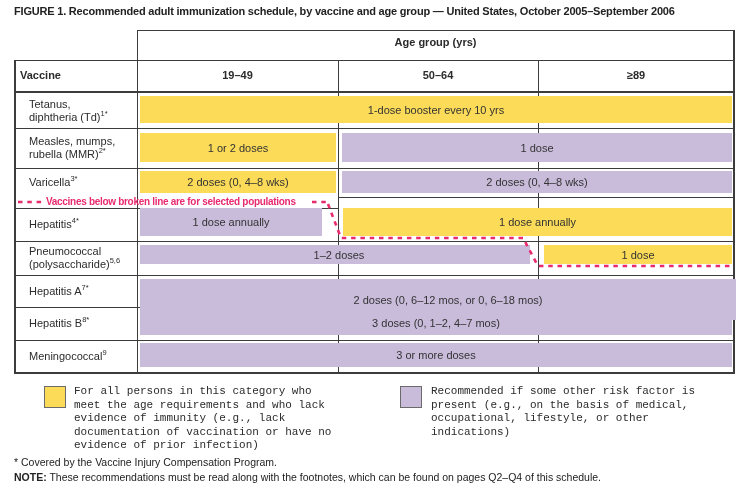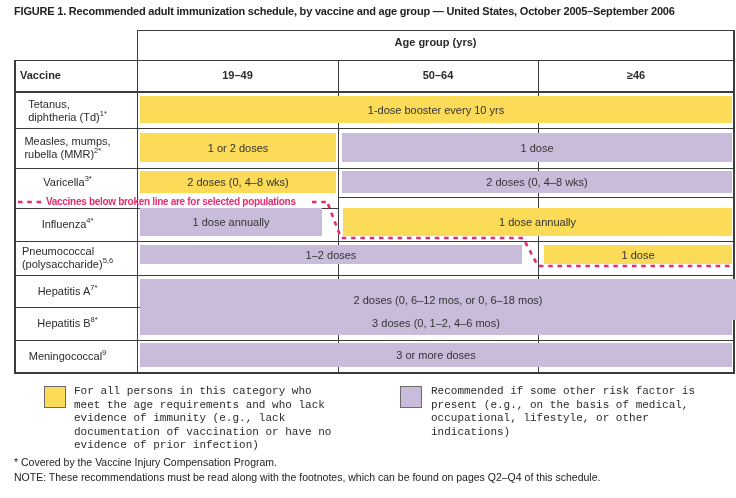--- a/index.html
+++ b/index.html
@@ -18,22 +18,22 @@
     position:absolute;left:131px;top:36px;width:597px;text-align:center;
     font-size:11px;font-weight:bold;
   }
   .col-header{
     position:absolute;top:69px;text-align:center;font-size:11px;font-weight:bold;
   }
   .vaccine-header{
     position:absolute;left:14px;top:69px;font-size:11px;font-weight:bold;
   }
   .vlabel{
-    position:absolute;left:3px;width:117px;display:flex;align-items:center;
-    font-size:11px;line-height:13px;justify-content:center;
+    position:absolute;left:23px;width:117px;display:flex;align-items:center;
+    font-size:11px;line-height:13px;
   }
   .vlabel .vtext{white-space:pre-line;}
   .vlabel sup{font-size:7.5px;line-height:0;vertical-align:super;}
   .bar{
     position:absolute;display:flex;align-items:center;justify-content:center;
     font-size:11px;color:#333;
   }
   .cat-all{background:#FBDB57;}
   .cat-risk{background:#C9BCDB;}
   .broken-note{
@@ -43,21 +43,21 @@
   .overlay{position:absolute;left:0;top:0;pointer-events:none;}
   .swatch{
     position:absolute;width:22px;height:22px;border:1px solid #6b6b6b;box-sizing:border-box;
   }
   .legend-text{
     position:absolute;font-size:11px;line-height:13.6px;color:#2b2b2b;font-family:Liberation Mono, monospace;
   }
   .footnote{
     position:absolute;left:8px;font-size:10.5px;color:#222;
   }
-  .footnote b{font-weight:normal;}
+  .footnote b{font-weight:bold;}
 </style>
 </head>
 <body>
 
 <div class="page">
 
   <div class="title">FIGURE 1. Recommended adult immunization schedule, by vaccine and age group — United States, October 2005–September 2006</div>
 
   <div class="hline" style="left:131px;top:30px;width:597px;height:1px"></div>
   <div class="hline" style="left:8px;top:60px;width:720px;height:1px"></div>
@@ -74,35 +74,35 @@
   <div class="vline" style="left:8px;top:60px;width:2px;height:314px"></div>
   <div class="vline" style="left:131px;top:30px;width:1px;height:344px"></div>
   <div class="vline" style="left:332px;top:60px;width:1px;height:313px"></div>
   <div class="vline" style="left:532px;top:60px;width:1px;height:313px"></div>
   <div class="vline" style="left:727px;top:30px;width:2px;height:344px"></div>
 
   <div class="age-header">Age group (yrs)</div>
   <div class="vaccine-header">Vaccine</div>
   <div class="col-header" style="left:131px;width:201px">19–49</div>
   <div class="col-header" style="left:332px;width:200px">50–64</div>
-  <div class="col-header" style="left:532px;width:196px">≥46</div>
+  <div class="col-header" style="left:532px;width:196px">≥89</div>
 
   <div class="vlabel" style="top:93px;height:35px">
     <span class="vtext"><span>Tetanus,
 diphtheria (Td)</span><sup>1*</sup></span>
   </div>
   <div class="vlabel" style="top:128px;height:40px">
     <span class="vtext"><span>Measles, mumps,
 rubella (MMR)</span><sup>2*</sup></span>
   </div>
   <div class="vlabel" style="top:168px;height:29px">
     <span class="vtext"><span>Varicella</span><sup>3*</sup></span>
   </div>
   <div class="vlabel" style="top:208px;height:33px">
-    <span class="vtext"><span>Influenza</span><sup>4*</sup></span>
+    <span class="vtext"><span>Hepatitis</span><sup>4*</sup></span>
   </div>
   <div class="vlabel" style="top:241px;height:34px">
     <span class="vtext"><span>Pneumococcal
 (polysaccharide)</span><sup>5,6</sup></span>
   </div>
   <div class="vlabel" style="top:275px;height:32px">
     <span class="vtext"><span>Hepatitis A</span><sup>7*</sup></span>
   </div>
   <div class="vlabel" style="top:307px;height:33px">
     <span class="vtext"><span>Hepatitis B</span><sup>8*</sup></span>
@@ -111,24 +111,24 @@
     <span class="vtext"><span>Meningococcal</span><sup>9</sup></span>
   </div>
 
   <div class="bar cat-all" style="left: 134px; top: 96px; width: 592px; height: 27px; background-color: rgb(251, 219, 87); text-align: right;">1-dose booster every 10 yrs</div>
   <div class="bar cat-all" style="left: 134px; top: 133px; width: 196px; height: 29px; background-color: rgb(251, 219, 87);">1 or 2 doses</div>
   <div class="bar cat-risk" style="left: 336px; top: 133px; width: 390px; height: 29px; background-color: rgb(201, 188, 219);">1 dose</div>
   <div class="bar cat-all" style="left: 134px; top: 171px; width: 196px; height: 22px; background-color: rgb(251, 219, 87);">2 doses (0, 4–8 wks)</div>
   <div class="bar cat-risk" style="left: 336px; top: 171px; width: 390px; height: 22px; background-color: rgb(201, 188, 219);">2 doses (0, 4–8 wks)</div>
   <div class="bar cat-risk" style="left: 134px; top: 208px; width: 182px; height: 28px; background-color: rgb(201, 188, 219);">1 dose annually</div>
   <div class="bar cat-all" style="left: 337px; top: 208px; width: 389px; height: 28px; background-color: rgb(251, 219, 87);">1 dose annually</div>
-  <div class="bar cat-risk" style="left: 134px; top: 245px; width: 382px; height: 19px; background-color: rgb(201, 188, 219);">1–2 doses</div>
+  <div class="bar cat-risk" style="left: 134px; top: 245px; width: 382px; height: 19px; background-color: rgb(201, 188, 219); padding-left: 8px;">1–2 doses</div>
   <div class="bar cat-all" style="left: 538px; top: 245px; width: 188px; height: 19px; background-color: rgb(251, 219, 87);">1 dose</div>
   <div class="bar cat-risk" style="left: 134px; top: 279px; width: 592px; height: 41px; background-color: rgb(201, 188, 219); padding-left: 12px;">2 doses (0, 6–12 mos, or 0, 6–18 mos)</div>
-  <div class="bar cat-risk" style="left: 134px; top: 311px; width: 592px; height: 24px; background-color: rgb(201, 188, 219);">3 doses (0, 1–2, 4–6 mos)</div>
+  <div class="bar cat-risk" style="left: 134px; top: 311px; width: 592px; height: 24px; background-color: rgb(201, 188, 219);">3 doses (0, 1–2, 4–7 mos)</div>
   <div class="bar cat-risk" style="left: 134px; top: 343px; width: 592px; height: 24px; background-color: rgb(201, 188, 219);">3 or more doses</div>
 
   <div class="broken-note">Vaccines below broken line are for selected populations</div>
   <svg class="overlay" width="736" height="498" viewBox="0 0 736 498">
     <path d="M12 202 H37" fill="none" stroke="#E82A6E" stroke-width="2.6" stroke-dasharray="4.5 4.8"></path>
     <path d="M306 202 H322" fill="none" stroke="#E82A6E" stroke-width="2.6" stroke-dasharray="4.5 4.8"></path>
     <path d="M322 204 L335 238 L517 238 L532 266 L727 266" fill="none" stroke="#E82A6E" stroke-width="2.6" stroke-dasharray="4.5 4.8"></path>
   </svg>
 
   <span class="swatch" style="left: 38px; top: 386px; background-color: rgb(251, 219, 87);"></span>

